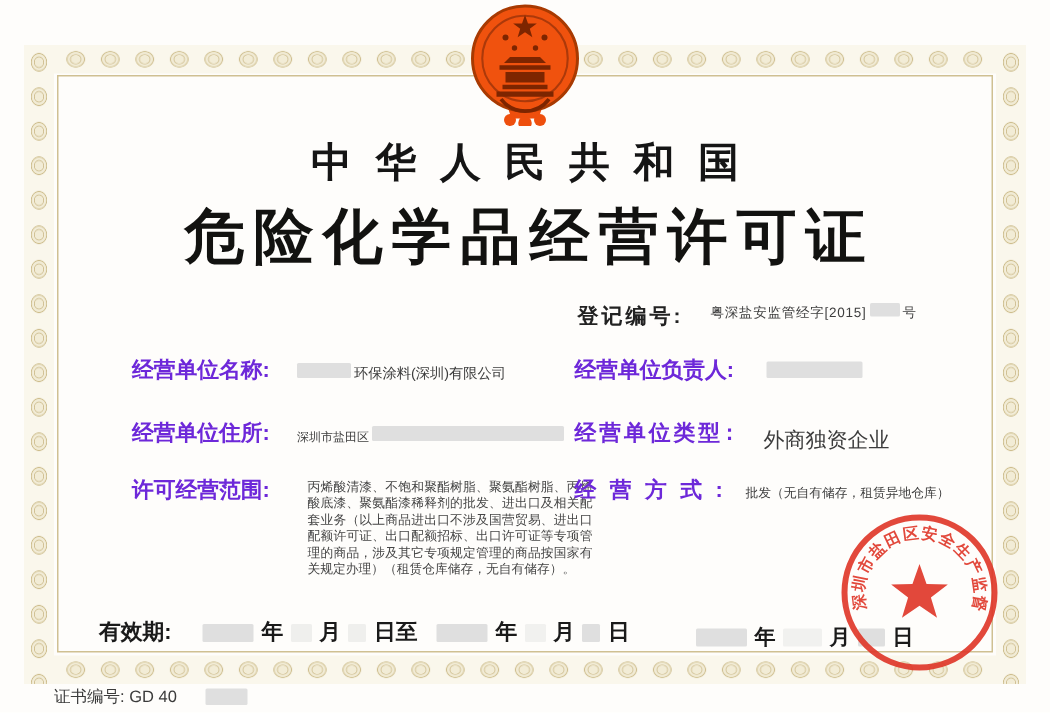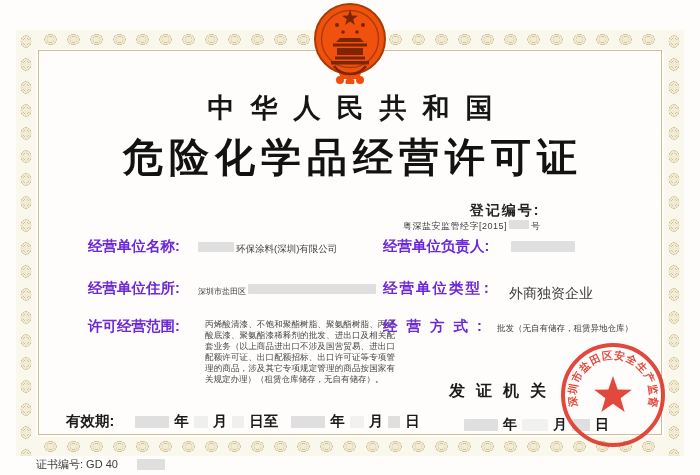--- a/index.html
+++ b/index.html
@@ -24,21 +24,21 @@
   .inner-line{position:absolute;left:38px;top:50px;width:622px;height:383px;
     border:1px solid #cfc092;pointer-events:none;}
   
   .emblem{position:absolute;left:307px;top:2px;width:86px;height:82px;z-index:5;}
   
   .country{position:absolute;left:0;top:90px;width:700px;text-align:center;
     font-size:27px;font-weight:bold;letter-spacing:16px;text-indent:16px;color:#151515;}
   .cert-title{position:absolute;left:0;top:130px;width:700px;text-align:center;
     font-size:40px;font-weight:900;letter-spacing:6px;text-indent:6px;color:#121210;}
   
-  .reg-row{position:absolute;left:385px;top:202px;display:flex;align-items:flex-end;flex-direction:column;}
+  .reg-row{position:absolute;left:385px;top:202px;display:flex;align-items:flex-start;}
   .reg-label{font-size:14px;font-weight:bold;letter-spacing:2px;color:#222;}
   .reg-value{font-size:9px;color:#3d3d3d;margin-left:18px;letter-spacing:.5px;}
   
   .redact{display:inline-block;background:#d9d9d9;border-radius:1px;vertical-align:baseline;opacity:.85;}
   
   .flabel{position:absolute;font-size:14.5px;font-weight:bold;color:#6d28d9;white-space:nowrap;}
   .fvalue{position:absolute;font-size:9px;color:#3c3c3c;white-space:nowrap;}
   .scope{position:absolute;left:205px;top:319px;width:190px;font-size:8.5px;line-height:11px;
     color:#454545;text-align:justify;white-space:normal;}
   .sp2{letter-spacing:2px;font-family:Liberation Mono, monospace;}
@@ -116,21 +116,20 @@
 
   <div class="flabel sp2" style="left:383px;top:279px;">经营单位类型:</div>
   <div class="fvalue" style="left:509px;top:285px;font-size:14px;">外商独资企业</div>
 
   <div class="flabel" style="left:88px;top:317px;">许可经营范围:</div>
   <div class="scope">丙烯酸清漆、不饱和聚酯树脂、聚氨酯树脂、丙烯酸底漆、聚氨酯漆稀释剂的批发、进出口及相关配套业务（以上商品进出口不涉及国营贸易、进出口配额许可证、出口配额招标、出口许可证等专项管理的商品，涉及其它专项规定管理的商品按国家有关规定办理）（租赁仓库储存，无自有储存）。</div>
 
   <div class="flabel sp10" style="left:383px;top:317px;">经营方式:</div>
   <div class="fvalue" style="left:497px;top:323px;font-size:8.5px;">批发（无自有储存，租赁异地仓库）</div>
 
-  <div class="issuer">发证机关</div>
 
   <svg class="seal" viewBox="0 0 114 114" aria-hidden="true">
     <defs>
       <path id="sealArc" d="M 22,70 A 37,37 0 1 1 92,70" fill="none"></path>
     </defs>
     <circle cx="57" cy="57" r="50" fill="none" stroke="#df3527" stroke-width="4"></circle>
     <path d="M57,38 l4.7,13.4 14.2,0.3 -11.3,8.6 4.1,13.6 -11.7,-8.1 -11.7,8.1 4.1,-13.6 -11.3,-8.6 14.2,-0.3 z" fill="#df3527"></path>
     <text font-size="10.5" fill="#df3527" font-weight="bold" letter-spacing="1">
       <textPath href="#sealArc" startOffset="2">深圳市盐田区安全生产监督管理局</textPath>
     </text>

